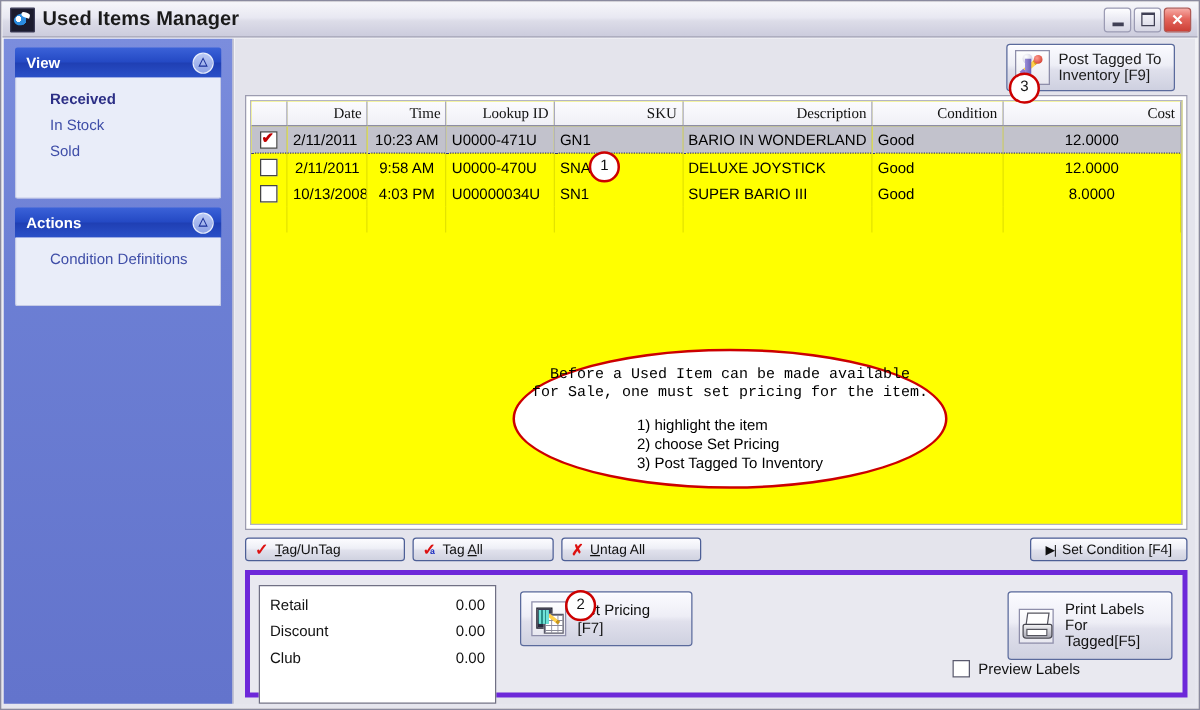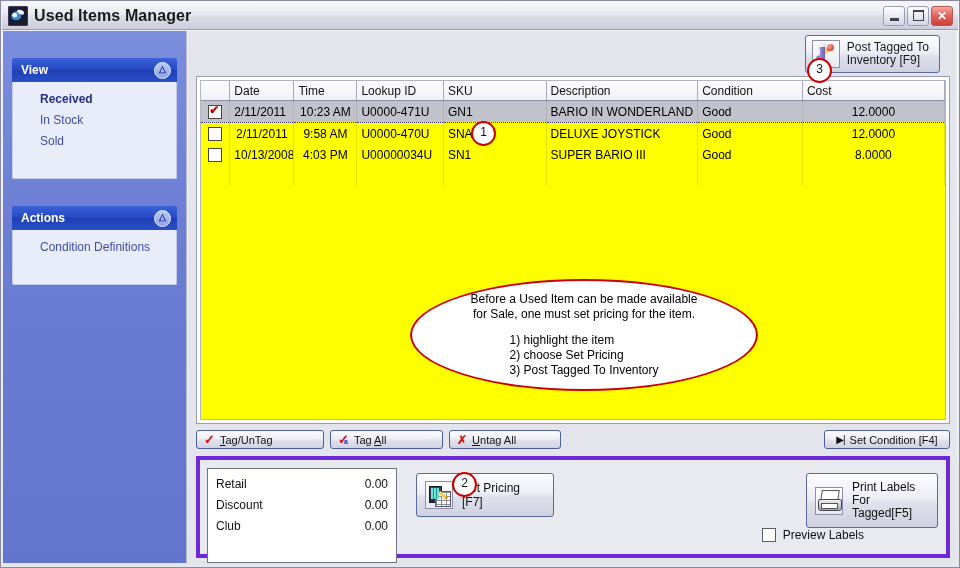--- a/index.html
+++ b/index.html
@@ -68,21 +68,21 @@
   .min-bar { width: 9px; height: 3px; background: #404055; margin-top: 7px; }
   .max-box { width: 9px; height: 8px; border: 1px solid #404055; border-top-width: 2px; }
 
   
   .sidebar {
     position: absolute; left: 2px; top: 30px; width: 184px; bottom: 4px;
     background: linear-gradient(180deg,#7b8ddd 0%, #6c7fd4 35%, #6374cc 100%);
     border-right: 1px solid #b7b7c8;
     box-sizing: border-box;
   }
-  .panel { margin: 27px 9px 0 9px; }
+  .panel { margin: 7px 9px 0 9px; }
   .panel-head {
     height: 24px;
     background: linear-gradient(180deg,#3b62d8 0%, #2449c4 48%, #1f3fb4 52%, #2a50c8 100%);
     display: flex; align-items: center;
     padding: 0 6px 0 9px;
     color: #fff; font-size: 12px; font-weight: bold;
     border-radius: 2px 2px 0 0;
     box-sizing: border-box;
   }
   .panel-chev {
@@ -214,21 +214,22 @@
     background: #ffff00;
     overflow: hidden;
   }
   table.grid { border-collapse: collapse; width: 100%; table-layout: fixed; font-size: 12px; }
   table.grid th {
     background: linear-gradient(180deg,#fcfcff 0%, #f0f0f6 100%);
     border-right: 1px solid #a9a9bd;
     border-bottom: 1px solid #8d8da4;
     font-weight: normal; color: #111;
     height: 19px; padding: 0 4px;
-    text-align: left;
+    text-align: right;
+    font-family: Liberation Serif, serif;
   }
   table.grid td {
     height: 21px; padding: 0 4px; color: #000000;
     border-right: 1px solid #e3e300;
     white-space: nowrap; overflow: hidden;
   }
   tr.row { background: #ffff00; }
   tr.row.selected td {
     background: #c2c2cc;
     border-top: 1px dotted #3a3a6a;
@@ -252,21 +253,21 @@
   .oval {
     position: absolute; left: 222px; top: 248px;
     width: 344px; height: 108px;
     background: #ffffff;
     border: 2px solid #cc0000;
     border-radius: 50%;
     display: flex; flex-direction: column; align-items: center; justify-content: center;
     font-size: 12px; color: #000; line-height: 15px;
     z-index: 5;
   }
-  .oval .ov-top { text-align: center; }
+  .oval .ov-top { text-align: center; font-family: Liberation Mono, monospace; }
   .oval .ov-list { margin-top: 11px; text-align: left; }
 
   
   .marker {
     position: absolute; width: 21px; height: 21px; border-radius: 50%;
     border: 2px solid #cc0000; background: #ffffff;
     color: #111; font-size: 12px; text-align: center; line-height: 18px;
     z-index: 20;
   }
 

